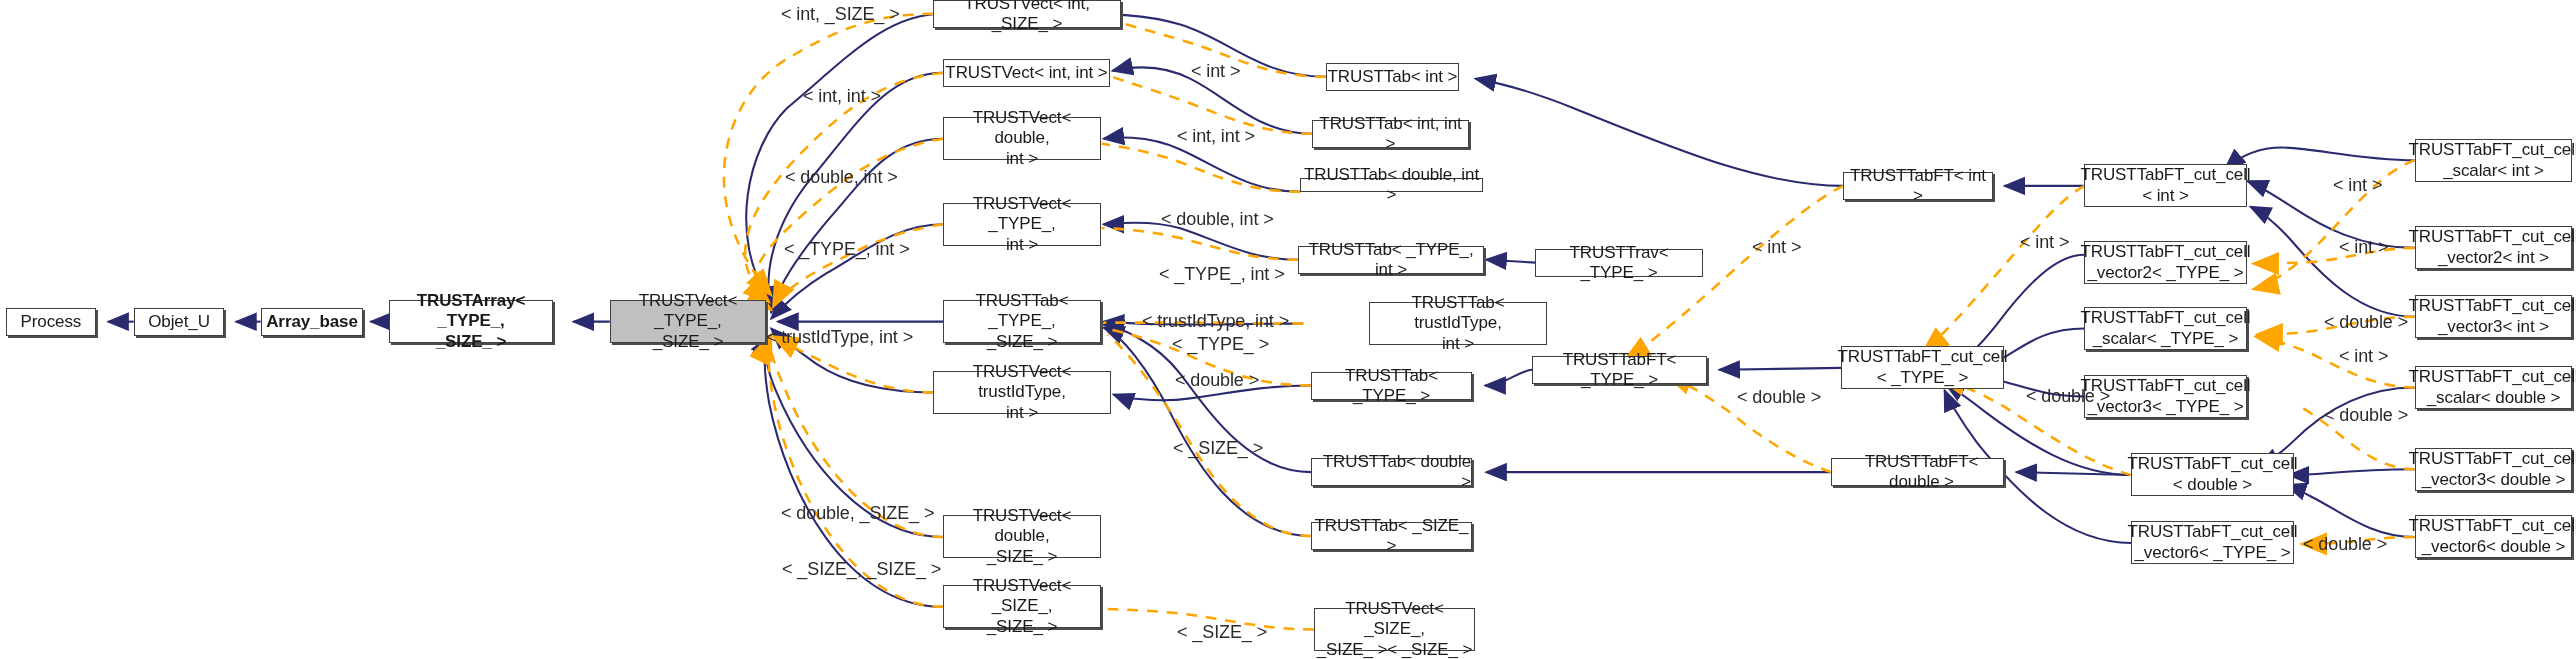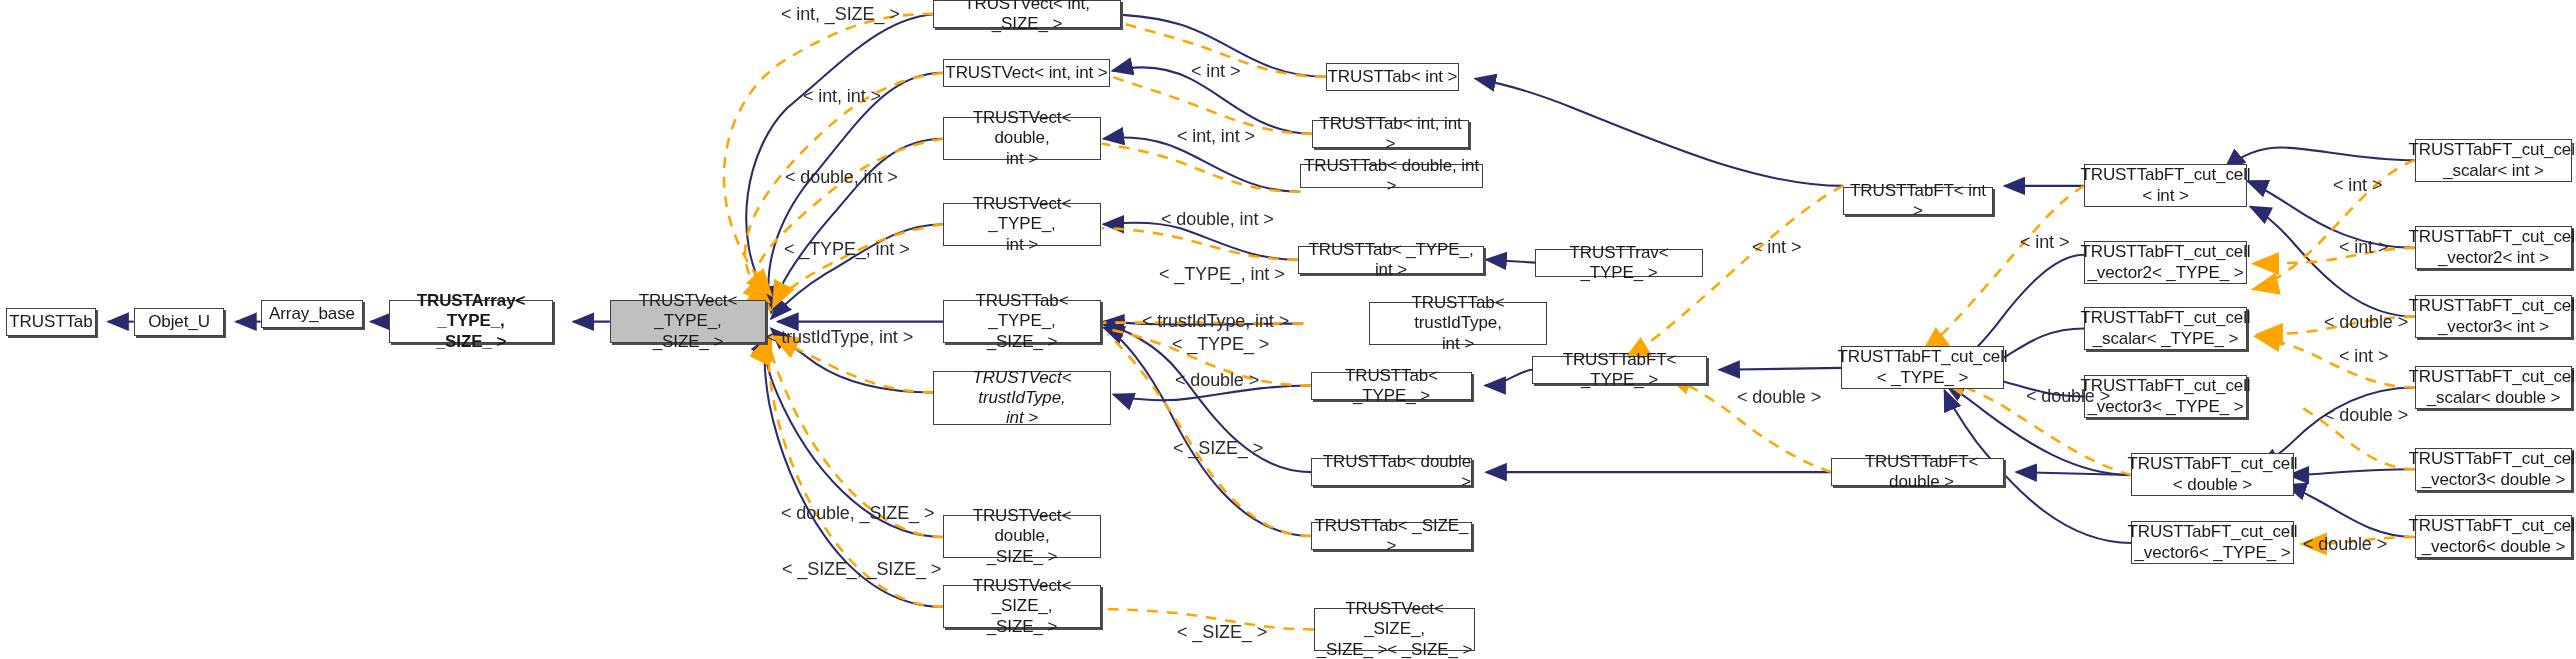--- a/index.html
+++ b/index.html
@@ -102,55 +102,55 @@
       <path d="M2455,163 C 2420,175 2390,215 2355,250 C 2325,280 2300,292 2291,294"></path>
       <path d="M2455,252 C 2420,252 2390,262 2355,266 C 2325,268 2300,268 2291,268"></path>
       <path d="M2455,322 C 2420,322 2390,330 2355,336 C 2328,340 2305,340 2295,340"></path>
       <path d="M2455,394 C 2420,394 2390,380 2355,362 C 2330,350 2305,344 2293,342"></path>
       <path d="M2455,477 C 2420,477 2395,455 2370,435 C 2350,420 2340,414 2336,412" marker-end="none"></path>
       <path d="M2455,546 C 2420,546 2400,550 2375,552 C 2355,553 2345,553 2340,553"></path>
     </g>
   </svg>
 
   <div id="nodes">
-      <div class="node shadow" style="left: 5.9px; top: 308px; width: 90px; height: 27.5px;">TRUSTTab</div>
+      <div class="node shadow" style="left: 5.9px; top: 308px; width: 90px; height: 27.5px;">Process</div>
       <div class="node shadow" style="left: 134px; top: 308px; width: 90px; height: 27.5px;">Objet_U</div>
-      <div class="node shadow" style="left: 261px; top: 300px; width: 102px; height: 27.5px;">Array_base</div>
+      <div class="node shadow" style="left: 261px; top: 308px; width: 102px; height: 27.5px; font-weight: bold;">Array_base</div>
       <div class="node shadow" style="left: 389px; top: 300px; width: 164px; height: 43px; font-weight: bold;">TRUSTArray&lt; _TYPE_,
 _SIZE_ &gt;</div>
       <div class="node current" style="left: 610px; top: 300px; width: 156px; height: 43px;">TRUSTVect&lt; _TYPE_,
 _SIZE_ &gt;</div>
       <div class="node shadow" style="left: 933px; top: 0px; width: 188px; height: 27.5px;">TRUSTVect&lt; int, _SIZE_ &gt;</div>
       <div class="node" style="left: 943px; top: 59px; width: 167px; height: 27.5px;">TRUSTVect&lt; int, int &gt;</div>
       <div class="node" style="left: 943px; top: 117px; width: 158px; height: 43px;">TRUSTVect&lt; double,
 int &gt;</div>
       <div class="node" style="left: 943px; top: 203px; width: 158px; height: 43px;">TRUSTVect&lt; _TYPE_,
 int &gt;</div>
       <div class="node shadow" style="left: 943px; top: 300px; width: 158px; height: 43px;">TRUSTTab&lt; _TYPE_,
 _SIZE_ &gt;</div>
-      <div class="node" style="left: 933px; top: 371px; width: 178px; height: 54px; font-style: italic;">TRUSTVect&lt; trustIdType,
+      <div class="node" style="left: 933px; top: 371px; width: 178px; height: 43px;">TRUSTVect&lt; trustIdType,
 int &gt;</div>
       <div class="node" style="left: 943px; top: 515px; width: 158px; height: 43px;">TRUSTVect&lt; double,
 _SIZE_ &gt;</div>
       <div class="node shadow" style="left: 943px; top: 585px; width: 158px; height: 43px;">TRUSTVect&lt; _SIZE_,
 _SIZE_ &gt;</div>
       <div class="node" style="left: 1326px; top: 63px; width: 133px; height: 27.5px;">TRUSTTab&lt; int &gt;</div>
       <div class="node shadow" style="left: 1312px; top: 120px; width: 157px; height: 27.5px;">TRUSTTab&lt; int, int &gt;</div>
-      <div class="node" style="left: 1300px; top: 164px; width: 183px; height: 24px;">TRUSTTab&lt; double, int &gt;</div>
+      <div class="node" style="left: 1300px; top: 178px; width: 183px; height: 14px;">TRUSTTab&lt; double, int &gt;</div>
       <div class="node shadow" style="left: 1298px; top: 246px; width: 186px; height: 27.5px;">TRUSTTab&lt; _TYPE_, int &gt;</div>
       <div class="node" style="left: 1369px; top: 302px; width: 178px; height: 43px;">TRUSTTab&lt; trustIdType,
 int &gt;</div>
       <div class="node shadow" style="left: 1311px; top: 372px; width: 161px; height: 27.5px;">TRUSTTab&lt; _TYPE_ &gt;</div>
       <div class="node shadow" style="left: 1311px; top: 458px; width: 161px; height: 27.5px; text-align: right;">TRUSTTab&lt; double &gt;</div>
       <div class="node shadow" style="left: 1311px; top: 522px; width: 161px; height: 27.5px;">TRUSTTab&lt; _SIZE_ &gt;</div>
       <div class="node" style="left: 1314px; top: 608px; width: 161px; height: 43px;">TRUSTVect&lt; _SIZE_,
 _SIZE_ &gt;&lt; _SIZE_ &gt;</div>
       <div class="node" style="left: 1535px; top: 249px; width: 168px; height: 27.5px;">TRUSTTrav&lt; _TYPE_ &gt;</div>
       <div class="node shadow" style="left: 1532px; top: 356px; width: 175px; height: 27.5px;">TRUSTTabFT&lt; _TYPE_ &gt;</div>
-      <div class="node shadow" style="left: 1843px; top: 172px; width: 150px; height: 27.5px; margin-top: 15px;">TRUSTTabFT&lt; int &gt;</div>
+      <div class="node shadow" style="left: 1843px; top: 172px; width: 150px; height: 27.5px;">TRUSTTabFT&lt; int &gt;</div>
       <div class="node shadow" style="left: 1831px; top: 458px; width: 173px; height: 27.5px; padding-left: 8px;">TRUSTTabFT&lt; double &gt;</div>
       <div class="node" style="left: 2084px; top: 164px; width: 163px; height: 43px;">TRUSTTabFT_cut_cell
 &lt; int &gt;</div>
       <div class="node" style="left: 2084px; top: 241px; width: 163px; height: 43px;">TRUSTTabFT_cut_cell
 _vector2&lt; _TYPE_ &gt;</div>
       <div class="node shadow" style="left: 2084px; top: 307px; width: 163px; height: 43px;">TRUSTTabFT_cut_cell
 _scalar&lt; _TYPE_ &gt;</div>
       <div class="node" style="left: 1841px; top: 346px; width: 163px; height: 43px;">TRUSTTabFT_cut_cell
 &lt; _TYPE_ &gt;</div>
       <div class="node shadow" style="left: 2084px; top: 375px; width: 163px; height: 43px;">TRUSTTabFT_cut_cell

